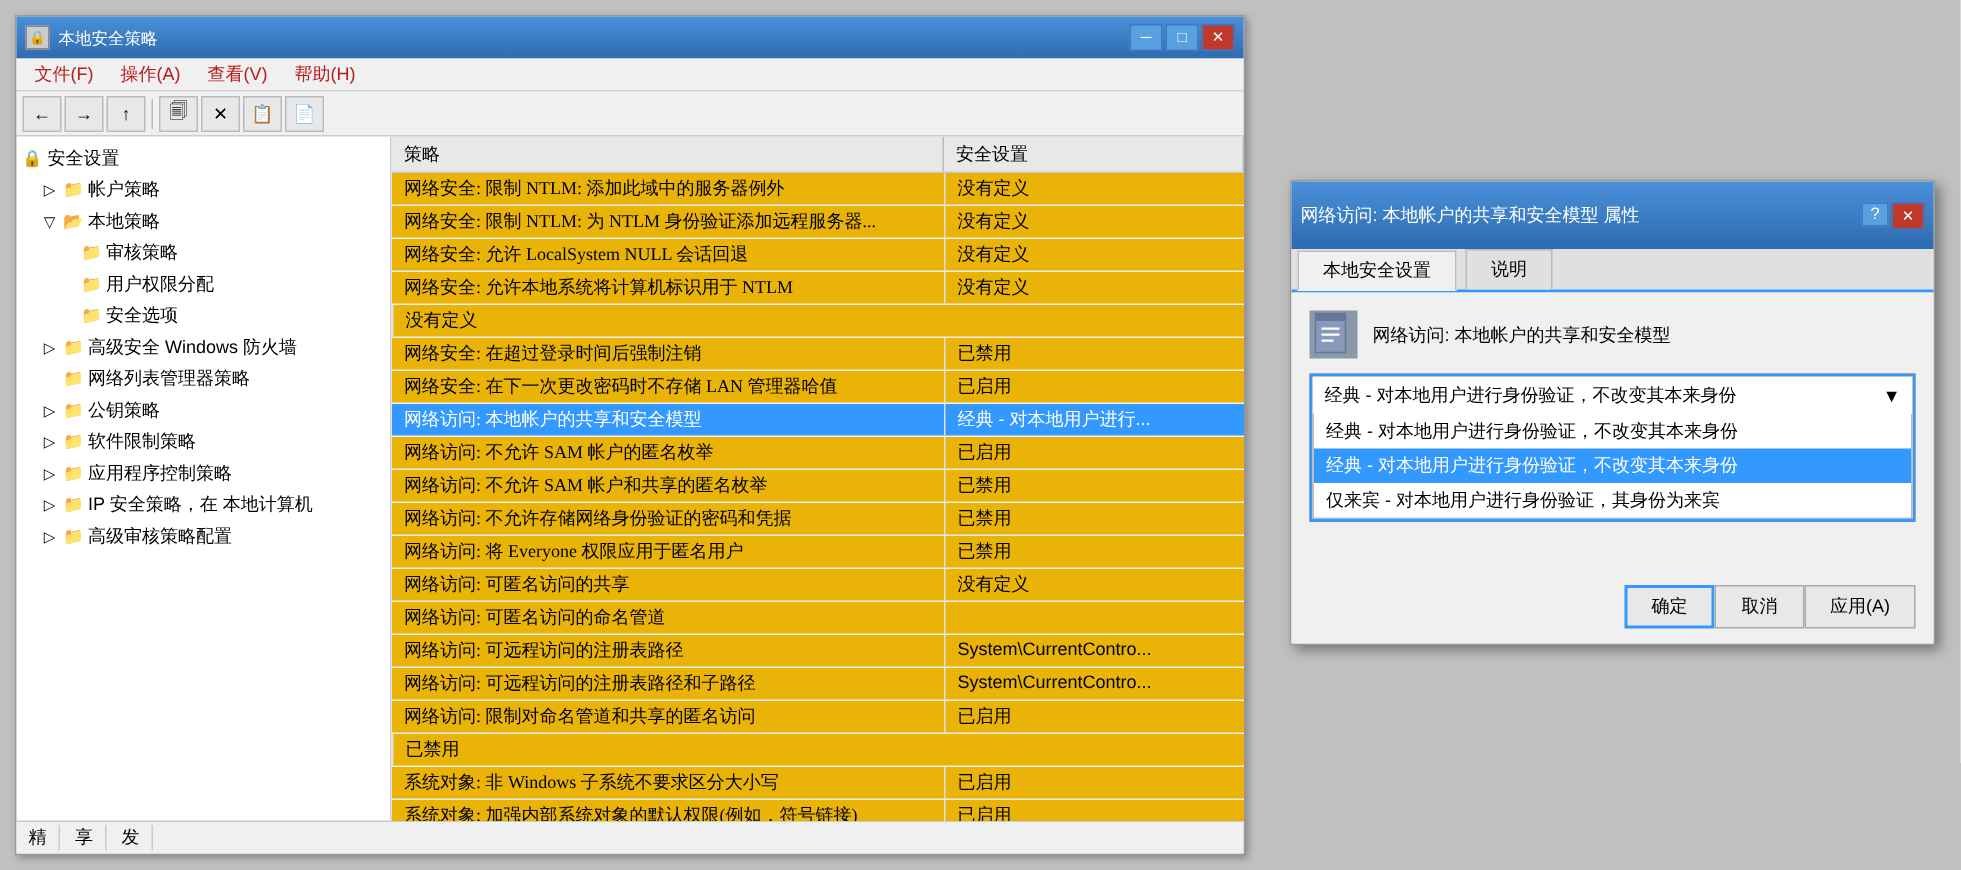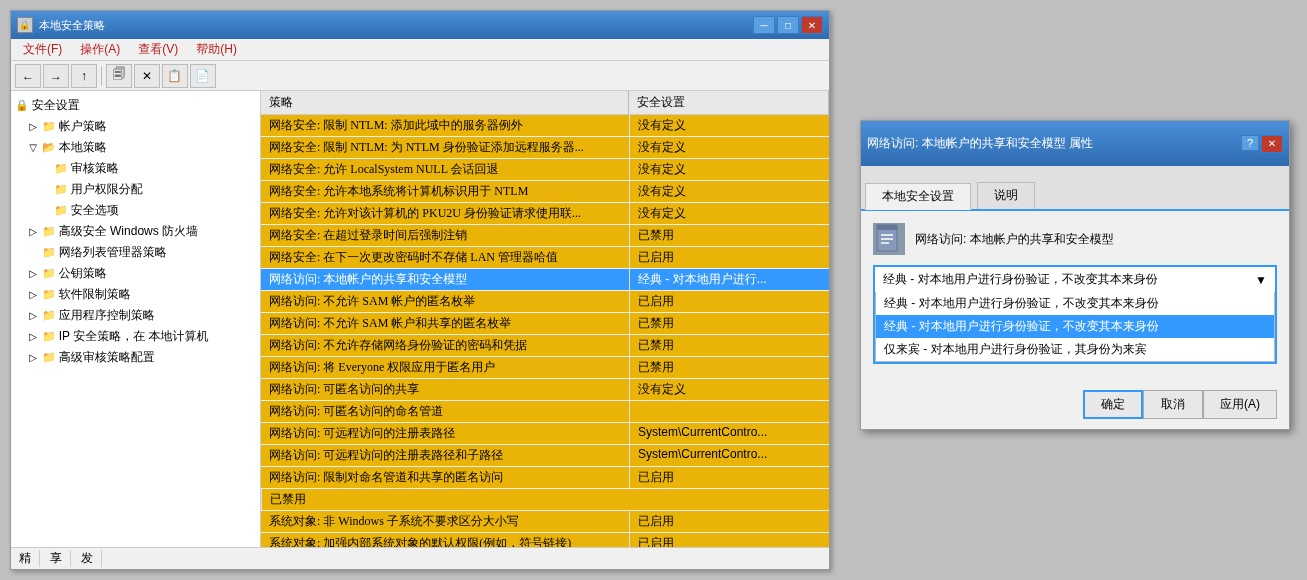--- a/index.html
+++ b/index.html
@@ -171,21 +171,21 @@
     .dialog-help-btn {
       width: 18px; height: 16px; background: #5a9fe0; border: 1px solid #3a7bc8;
       color: white; font-size: 11px; cursor: pointer; display: flex; align-items: center; justify-content: center;
     }
     .dialog-controls { display: flex; gap: 2px; }
 
     .dialog-tabs {
       display: flex;
       background: #e0e0e0;
       border-bottom: 2px solid #3399ff;
-      padding-top: 16px;
+      padding-top: 0;
     }
     .tab {
       padding: 4px 16px;
       cursor: pointer;
       border: 1px solid #bbb;
       border-bottom: none;
       background: #e0e0e0;
       margin-right: 2px;
       margin-left: 4px;
     }
@@ -394,21 +394,20 @@
           </div>
           <div class="list-row">
             <div class="list-cell cell-policy">网络安全: 允许 LocalSystem NULL 会话回退</div>
             <div class="list-cell cell-setting">没有定义</div>
           </div>
           <div class="list-row">
             <div class="list-cell cell-policy">网络安全: 允许本地系统将计算机标识用于 NTLM</div>
             <div class="list-cell cell-setting">没有定义</div>
           </div>
           <div class="list-row">
-            <div class="list-cell cell-policy">网络安全: 允许对该计算机的 PKU2U 身份验证请求使用联...</div>
             <div class="list-cell cell-setting">没有定义</div>
           </div>
           <div class="list-row">
             <div class="list-cell cell-policy">网络安全: 在超过登录时间后强制注销</div>
             <div class="list-cell cell-setting">已禁用</div>
           </div>
           <div class="list-row">
             <div class="list-cell cell-policy">网络安全: 在下一次更改密码时不存储 LAN 管理器哈值</div>
             <div class="list-cell cell-setting">已启用</div>
           </div>

